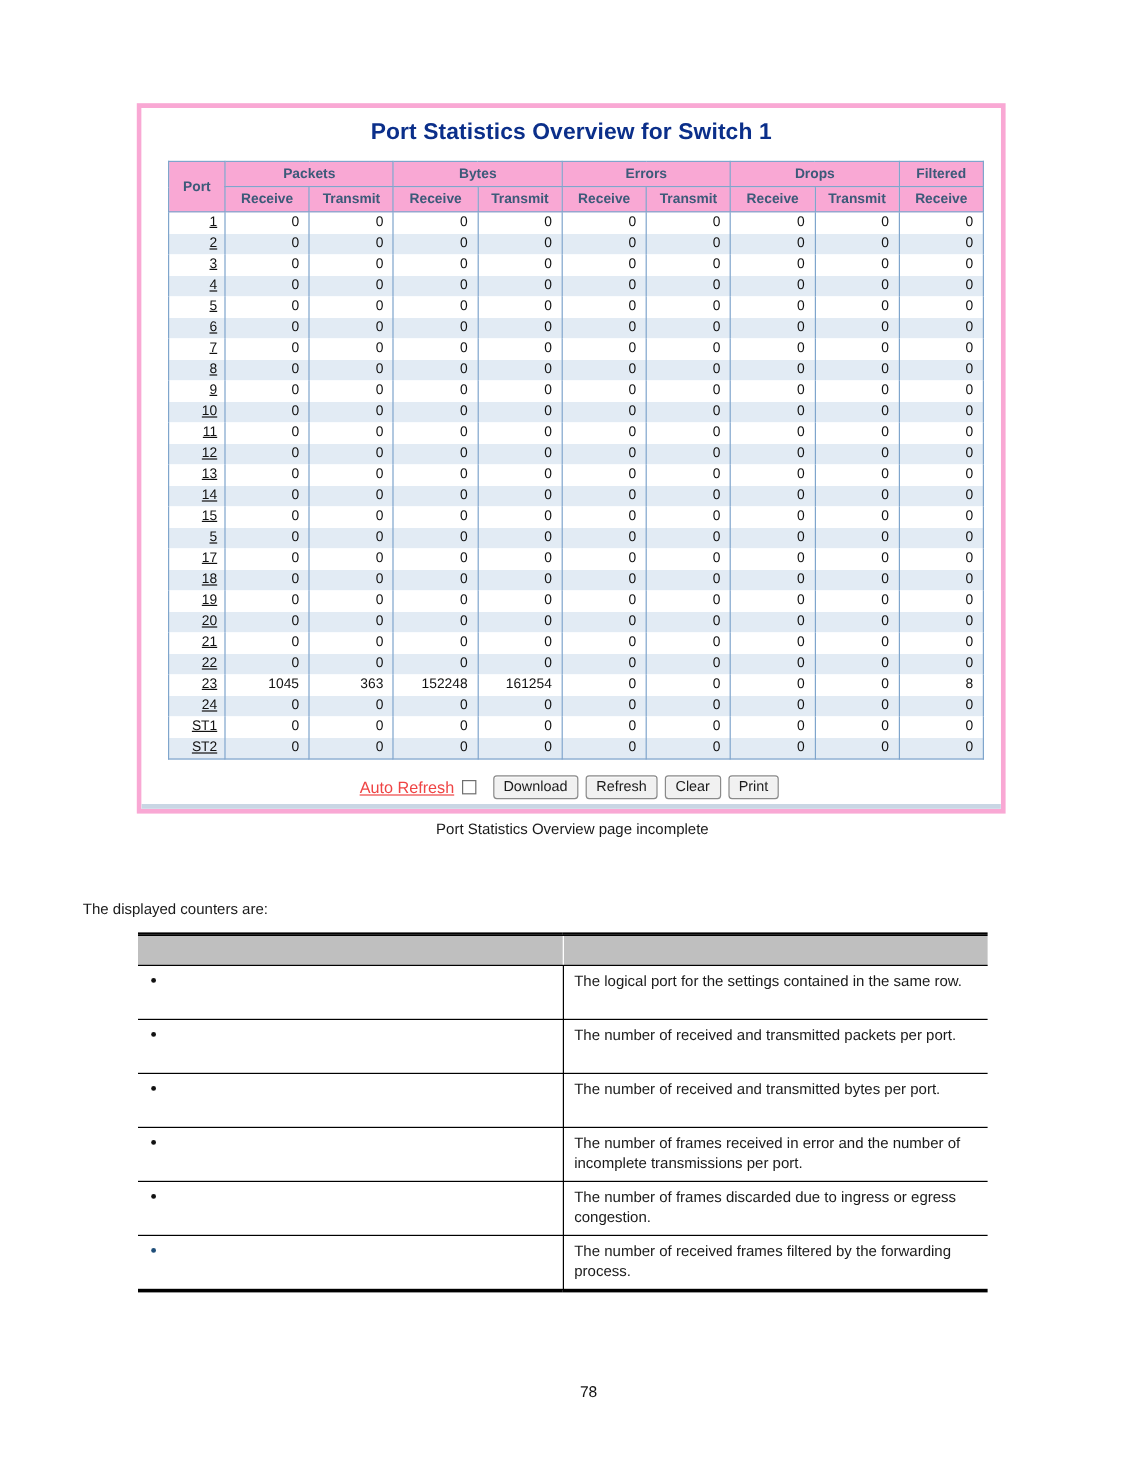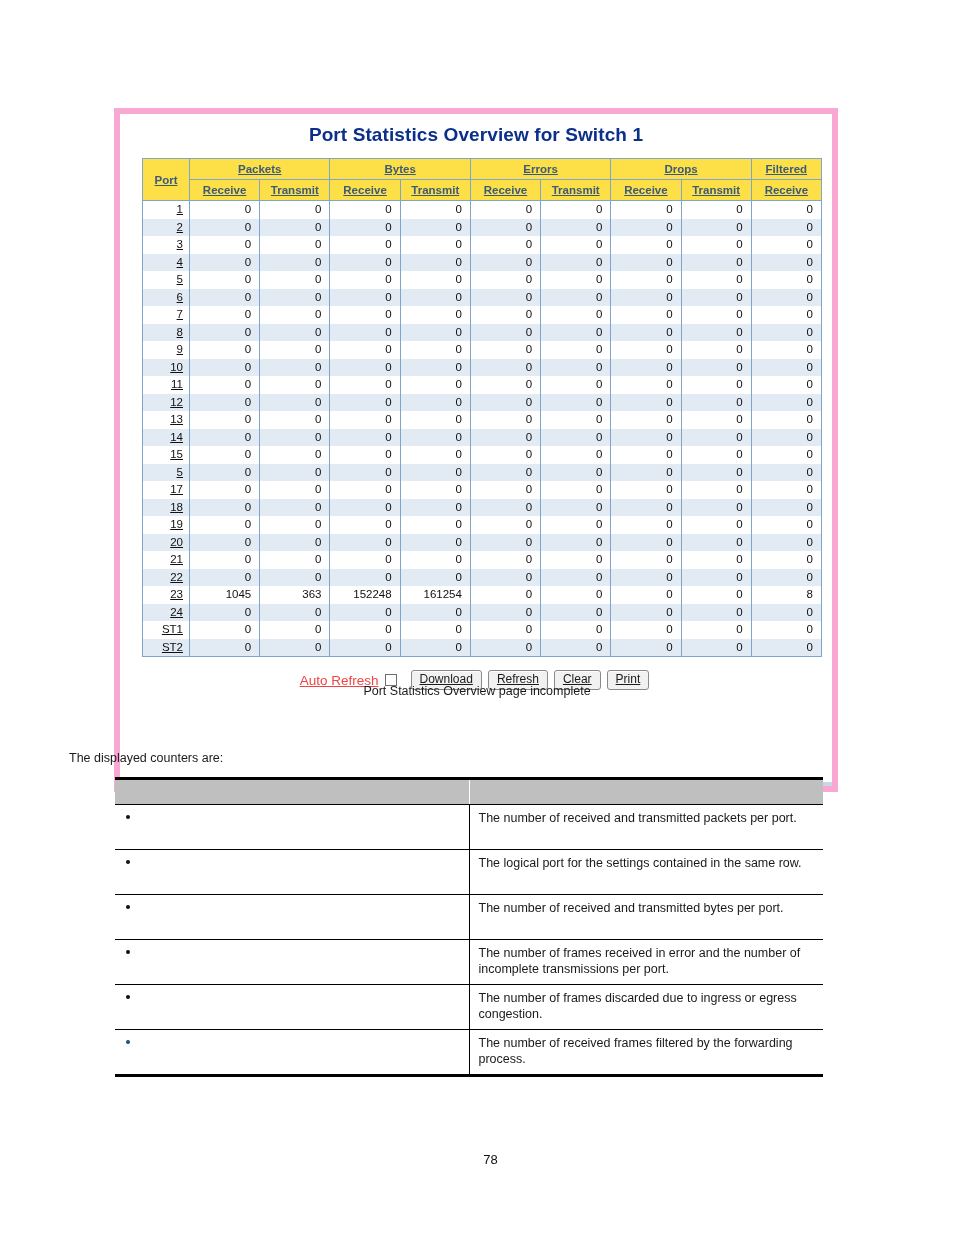--- a/index.html
+++ b/index.html
@@ -9,25 +9,24 @@
     font-family:"Liberation Sans", sans-serif;
     position:relative;
     overflow:hidden;
     -webkit-font-smoothing:antialiased;
   }
 
   
   .shot-frame{
     position:absolute;
     left:114px;top:86px;
-    width:724px;height:684px;
+    width:724px;height:592px;
     background:#ffffff;
-    border:6px solid #f9a8d4;
+    border:4px solid #f9a8d4;
     box-sizing:border-box;
-    margin-top:22px;
   }
   .shot-inner{
     position:absolute;
     left:0;top:0;right:0;bottom:0;
     background:#ffffff;
   }
   .shot-bottom-rule{
     position:absolute;
     left:0;right:0;bottom:0;
     height:4px;
@@ -52,29 +51,28 @@
     width:680px;
   }
   table.stats{
     border-collapse:collapse;
     width:680px;
     table-layout:fixed;
     font-size:11.5px;
     color:#222;
   }
   table.stats th{
-    background:#fde047;
+    background:#f9a8d4;
     color:#3c5a79;
     font-weight:bold;
     font-size:11.5px;
     border:1px solid #7fa5cc;
     padding:3px 4px;
     text-align:center;
     line-height:14px;
-    text-decoration:underline;
   }
   table.stats th.port-th{
     vertical-align:middle;
     width:38px;
   }
   table.stats td{
     border-left:1px solid #7fa5cc;
     border-right:1px solid #7fa5cc;
     padding:0 8px 0 0;
     height:17.5px;
@@ -130,21 +128,20 @@
     font-size:12px;
     color:#1b1b1b;
     background:#f1f1f1;
     border:1px solid #8a8a8a;
     border-radius:3px;
     padding:2px 8px 3px 8px;
     margin:0 3px;
     box-shadow:inset 0 1px 0 #ffffff;
     cursor:pointer;
     line-height:13px;
-    text-decoration:underline;
   }
 
   
   .caption{
     position:absolute;
     left:0;right:0;top:684px;
     text-align:center;
     font-size:12.5px;
     color:#1a1a1a;
   }
@@ -590,25 +587,25 @@
         <td colspan="2"></td>
       </tr>
       <tr class="hdr">
         <td class="l"></td>
         <td></td>
       </tr>
     </tbody>
     <tbody id="desc-body">
         <tr>
           <td class="namecell"><span class="bullet"></span><span></span></td>
-          <td class="desccell">The number of received and transmitted packets per port.</td>
+          <td class="desccell">The logical port for the settings contained in the same row.</td>
         </tr>
         <tr>
           <td class="namecell"><span class="bullet"></span><span></span></td>
-          <td class="desccell">The logical port for the settings contained in the same row.</td>
+          <td class="desccell">The number of received and transmitted packets per port.</td>
         </tr>
         <tr>
           <td class="namecell"><span class="bullet"></span><span></span></td>
           <td class="desccell">The number of received and transmitted bytes per port.</td>
         </tr>
         <tr>
           <td class="namecell"><span class="bullet"></span><span></span></td>
           <td class="desccell">The number of frames received in error and the number of incomplete transmissions per port.</td>
         </tr>
         <tr>

